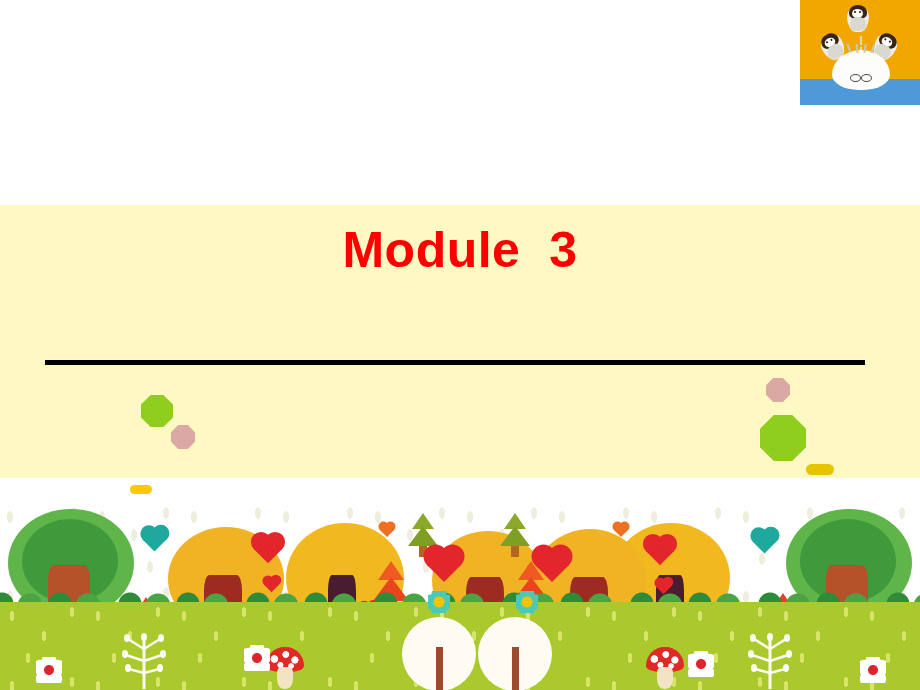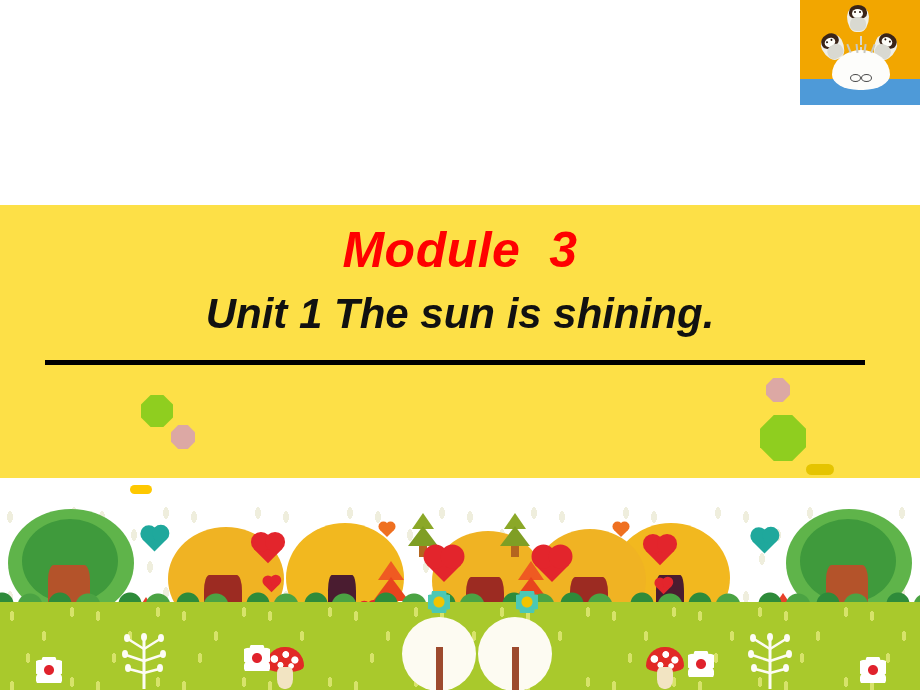--- a/index.html
+++ b/index.html
@@ -124,22 +124,21 @@
   #cover-image .s1 { left: 60px; top: 36px; height: 9px; }
   #cover-image .s2 { left: 60px; top: 47px; height: 5px; }
 
   
   #title-panel {
     position: absolute;
     left: 0px;
     top: 205px;
     width: 920px;
     height: 273px;
-    background: #fde047;
-    font-style: italic;
+    background: #fef9c3;
   }
   #module-line {
     position: absolute;
     left: 0; right: 0;
     top: 20px;
     text-align: center;
     color: #ff0000;
     font-size: 50px;
     font-weight: bold;
     letter-spacing: 0.5px;
@@ -390,21 +389,20 @@
 
     <div class="seal"></div>
     <div class="whisker w1"></div>
     <div class="whisker w2"></div>
     <div class="whisker w3"></div>
     <div class="whisker w4"></div>
   </div>
 
   <div id="title-panel">
     <div id="module-line">Module  3</div>
-    <div id="unit-line">Unit 1 The sun is shining.</div>
     <div id="divider"></div>
   </div>
 
   <div class="octagon" id="deco-oct-green-left"></div>
   <div class="octagon" id="deco-oct-pink-left"></div>
   <div class="pill" id="deco-pill-yellow-left"></div>
   <div class="octagon" id="deco-oct-pink-right"></div>
   <div class="octagon" id="deco-oct-green-right"></div>
   <div class="pill" id="deco-pill-yellow-right"></div>
 

